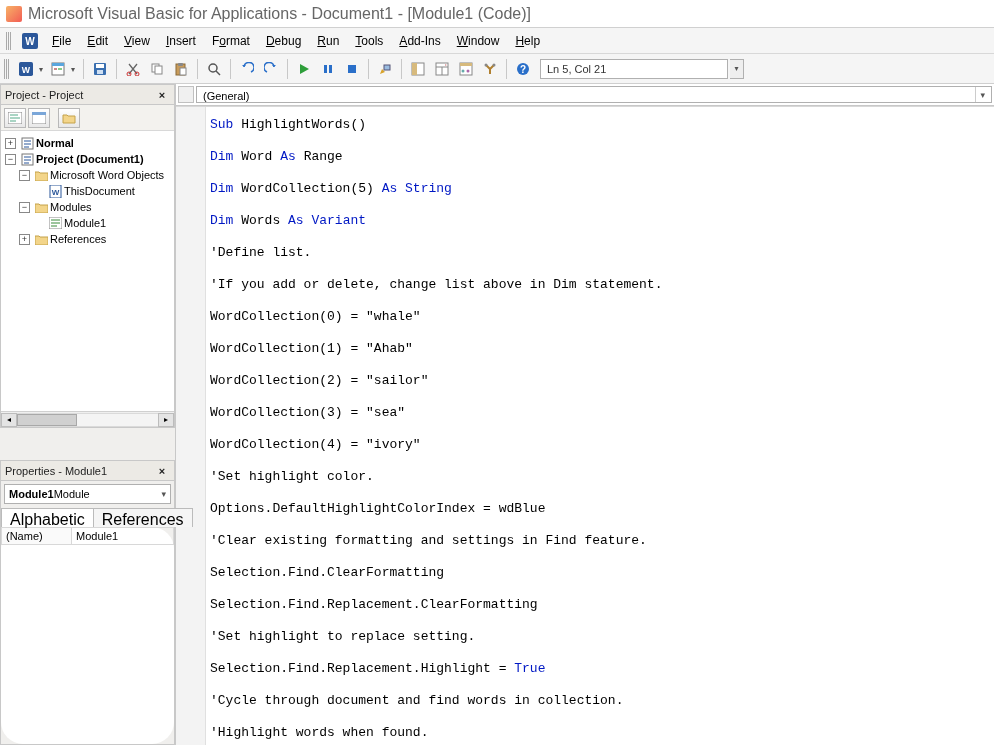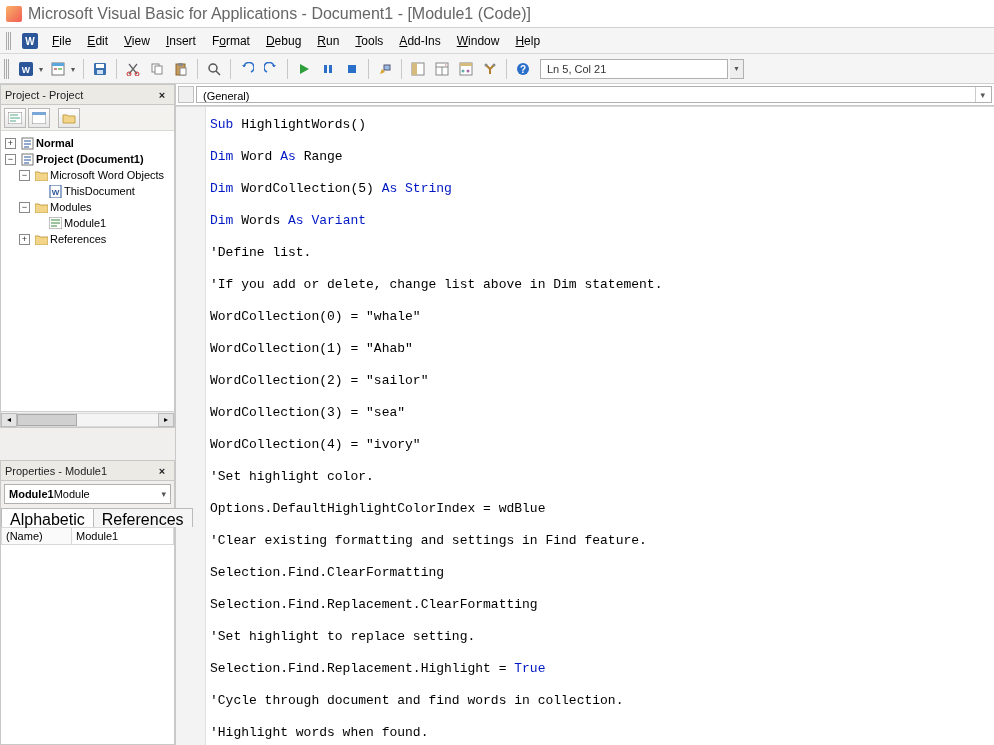--- a/index.html
+++ b/index.html
@@ -161,21 +161,21 @@
 
 .props-pane { flex: 1; }
 .props-combo {
   margin: 3px; height: 20px; border: 1px solid #b0b0b0; background:#fff;
   display:flex; align-items:center; padding: 0 4px; font-size: 11px;
 }
 .props-combo .arrow { margin-left:auto; font-size:9px; color:#555; }
 .props-tabs { display:flex; height: 20px; border-bottom:1px solid #bbb; font-size:16px; }
 .props-tab { padding: 2px 8px; border:1px solid #bbb; border-bottom:none; background:#f5f5f5; margin-right:-1px; position:relative; top:1px;}
 .props-tab.active { background:#fff; }
-.props-grid { flex:1; background:#fff; }
+.props-grid { flex:1; background:#fff;border-radius:22px; }
 .props-grid table { border-collapse: collapse; width:100%; font-size:11px; }
 .props-grid td { border:1px solid #d8d8d8; padding:2px 4px; height:16px; }
 .props-grid td.k { width: 70px; background:#fafafa; }
 
 .editor-col {
   flex:1; display:flex; flex-direction:column; background:#fff;
 }
 .edit-header {
   height: 22px; display:flex; align-items:stretch; border-bottom:1px solid #c8c8c8;
 }

